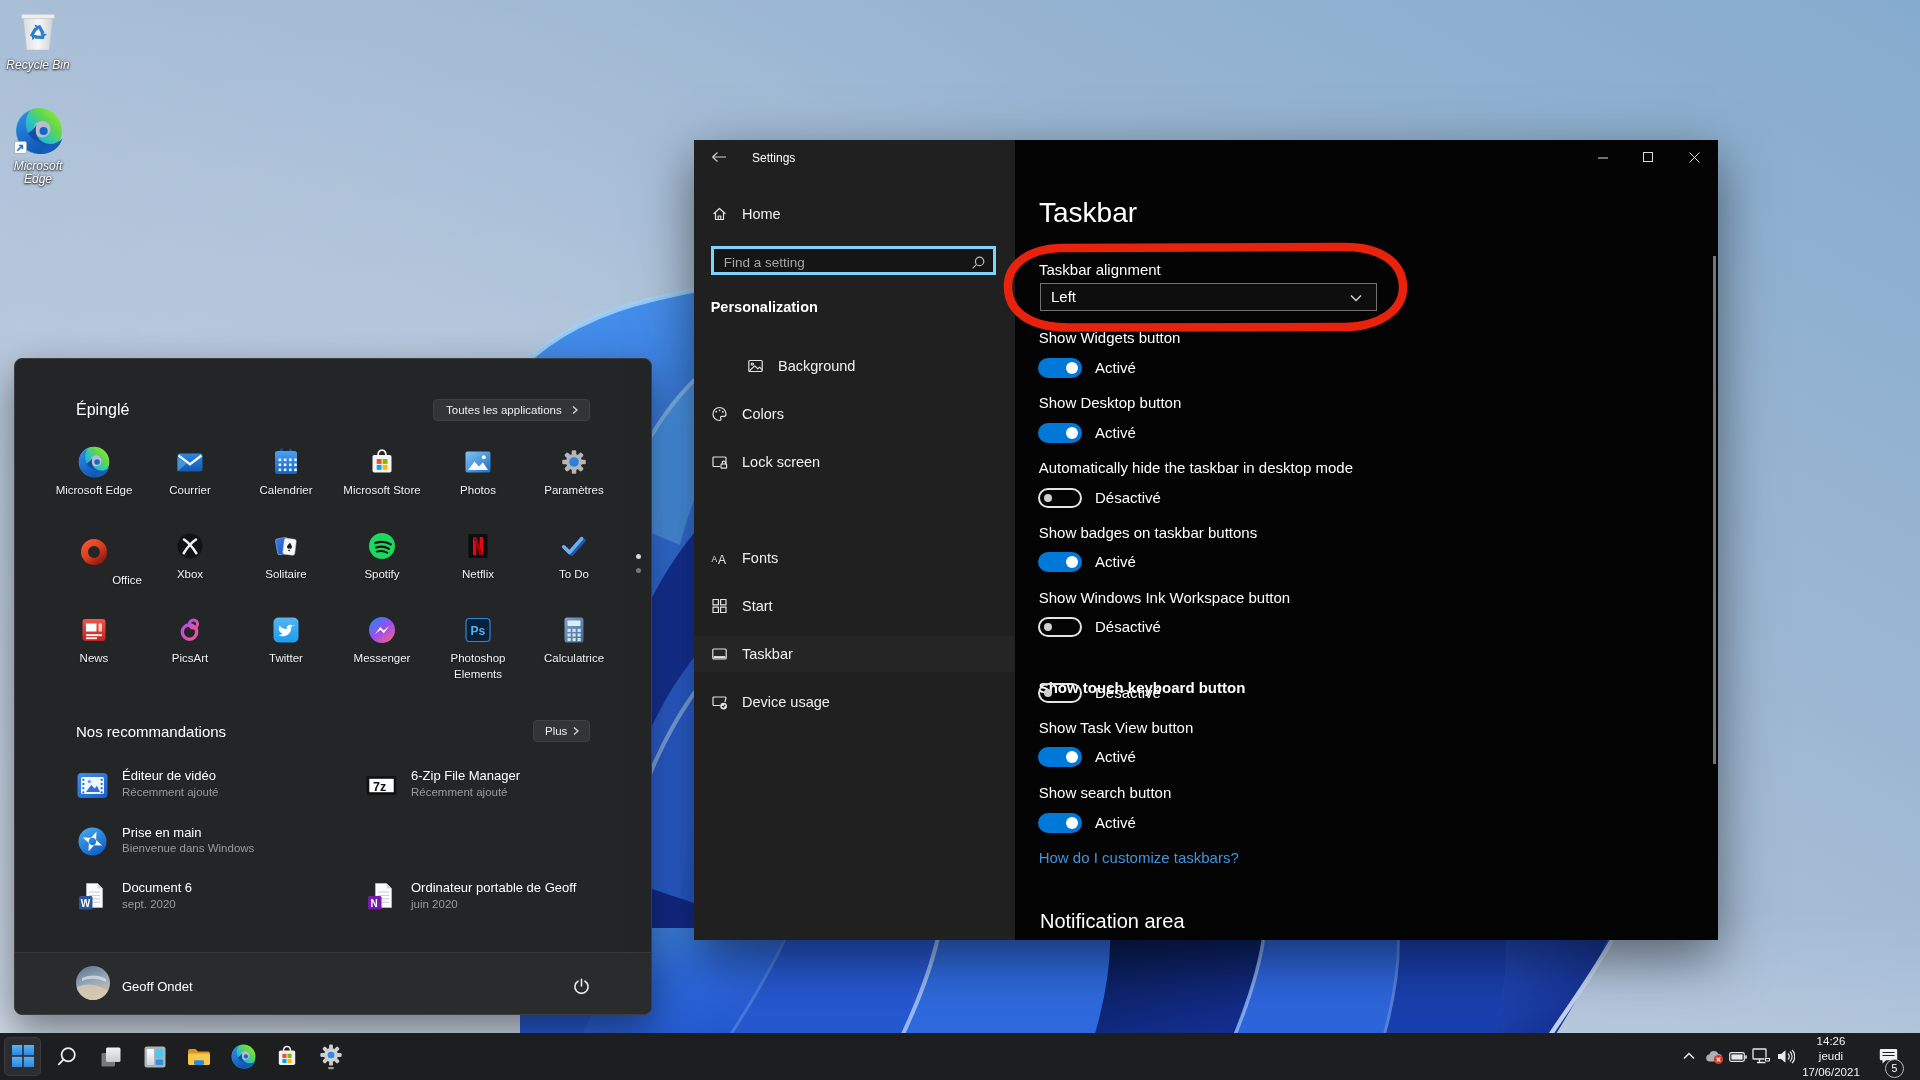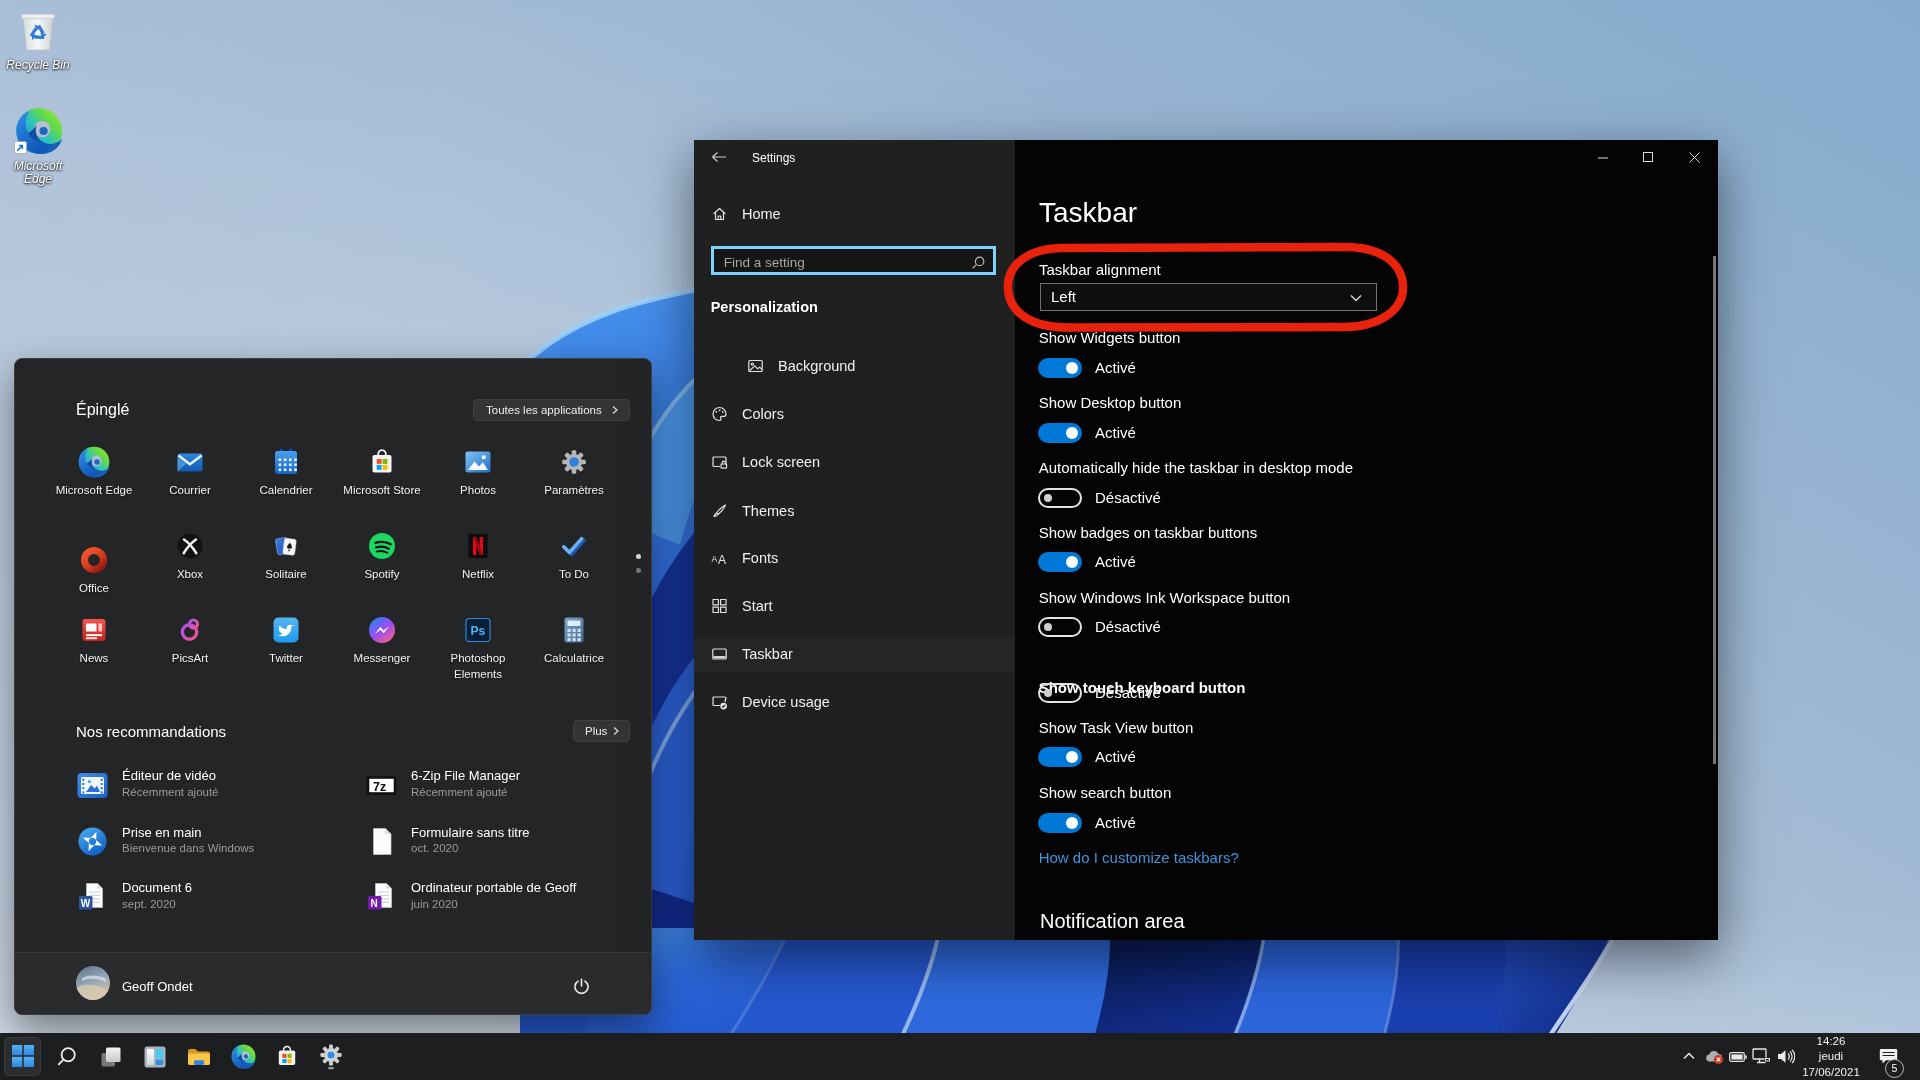--- a/index.html
+++ b/index.html
@@ -11,21 +11,21 @@
   .abs{position:absolute;}
   .lbl{position:absolute;color:#fff;font-size:12px;text-align:center;
     text-shadow:0 1px 2px rgba(0,0,0,.85),0 0 3px rgba(0,0,0,.6);line-height:13px;font-style:italic;}
   
   #start{position:absolute;left:14px;top:358px;width:638px;height:657px;
     background:#242527;border:1px solid #3e3e40;border-radius:8px;box-sizing:border-box;
     box-shadow:0 16px 40px rgba(0,0,0,.45);}
   #start .sect{position:absolute;color:#fff;font-weight:400;font-size:15px;text-align:center;}
   .pillbtn{position:absolute;background:#333436;border:1px solid #3f4042;border-radius:4px;
     color:#eee;font-size:11.5px;display:flex;align-items:center;justify-content:space-between;
-    box-sizing:border-box;margin-left:40px;}
+    box-sizing:border-box;}
   .tile{position:absolute;width:96px;text-align:center;}
   .tile .ic{display:block;margin:0 auto;}
   .tile .tl{color:#f2f2f2;font-size:11.5px;line-height:15.5px;margin-top:5px;
     text-shadow:0 1px 2px rgba(0,0,0,.5);}
   .rec{position:absolute;height:34px;}
   .rec .ti{position:absolute;left:46px;top:0;color:#fff;font-size:13px;white-space:nowrap;}
   .rec .su{position:absolute;left:46px;top:17.5px;color:#9b9b9b;font-size:11.5px;white-space:nowrap;}
   #userbar{position:absolute;left:0;right:0;bottom:0;height:61px;background:#2a2b2d;
     border-top:1px solid #3a3a3c;border-radius:0 0 8px 8px;}
   
@@ -260,21 +260,21 @@
             <rect x="-2.3" y="-11.8" width="4.6" height="6" rx="1.4" fill="#b4b6b8" transform="rotate(180)"></rect>
             <rect x="-2.3" y="-11.8" width="4.6" height="6" rx="1.4" fill="#b4b6b8" transform="rotate(225)"></rect>
             <rect x="-2.3" y="-11.8" width="4.6" height="6" rx="1.4" fill="#b4b6b8" transform="rotate(270)"></rect>
             <rect x="-2.3" y="-11.8" width="4.6" height="6" rx="1.4" fill="#b4b6b8" transform="rotate(315)"></rect>
             <circle r="8" fill="#b4b6b8"></circle>
             <circle r="4.8" fill="#2f80dc"></circle>
           </g>
         </svg>
         <div class="tl">Paramètres</div>
       </div>
-      <div class="tile" style="left:31px;top:185px;">
+      <div class="tile" style="left:31px;top:177px;text-align:right;">
         <svg class="ic" width="32" height="32" viewBox="0 0 32 32">
           <defs>
             <linearGradient id="og1" x1="0" y1="0" x2="0.8" y2="1">
               <stop offset="0" stop-color="#f1582f"></stop>
               <stop offset="0.6" stop-color="#d63a20"></stop>
               <stop offset="1" stop-color="#9c1d10"></stop>
             </linearGradient>
           </defs>
           <circle cx="16" cy="16" r="9.5" fill="none" stroke="url(#og1)" stroke-width="7"></circle>
         </svg>
@@ -466,28 +466,20 @@
             <g transform="rotate(22 16.5 16.5)" fill="#fff">
               <polygon points="16.5,6 19.3,13.7 16.5,12.6 13.7,13.7"></polygon>
               <polygon points="27,16.5 19.3,19.3 20.4,16.5 19.3,13.7"></polygon>
               <polygon points="16.5,27 13.7,19.3 16.5,20.4 19.3,19.3"></polygon>
               <polygon points="6,16.5 13.7,13.7 12.6,16.5 13.7,19.3"></polygon>
             </g>
           </svg></div>
         <div class="ti">Prise en main</div>
         <div class="su">Bienvenue dans Windows</div>
       </div>
-      <div class="rec" style="left:350px;top:465.5px;width:300px;">
-        <div class="abs" style="left:0;top:0.5px;"><svg class="ic" width="33" height="33" viewBox="0 0 33 33">
-            <path d="M8.5 3.5 H20.5 L26 9 V29.5 H8.5 Z" fill="#fbfbfb" stroke="#c6c6c6" stroke-width="0.7"></path>
-            <path d="M20.5 3.5 L20.5 9 H26 Z" fill="#d9d9d9"></path>
-          </svg></div>
-        <div class="ti">Formulaire sans titre</div>
-        <div class="su">oct. 2020</div>
-      </div>
       <div class="rec" style="left:61px;top:521px;width:300px;">
         <div class="abs" style="left:0;top:0.5px;"><svg class="ic" width="33" height="33" viewBox="0 0 33 33">
             <path d="M10.5 2.5 H21.5 L26.5 7.5 V26.5 H10.5 Z" fill="#fbfbfb" stroke="#c6c6c6" stroke-width="0.7"></path>
             <path d="M21.5 2.5 L21.5 7.5 H26.5 Z" fill="#d9d9d9"></path>
             <rect x="13" y="10.5" width="11" height="1.1" fill="#c9d2dc"></rect>
             <rect x="13" y="13.9" width="11" height="1.1" fill="#c9d2dc"></rect>
             <rect x="13" y="17.3" width="11" height="1.1" fill="#c9d2dc"></rect>
             <rect x="13" y="20.7" width="11" height="1.1" fill="#c9d2dc"></rect>
             <rect x="3" y="15" width="13.5" height="13.5" rx="1.5" fill="#2b579a"></rect>
             <text x="4.8" y="25.6" font-family="Liberation Sans,sans-serif" font-size="10" font-weight="bold" fill="#fff">W</text>
@@ -573,27 +565,20 @@
           </svg>
           <span class="stx">Colors</span>
         </div>
         <div class="srow" style="top:304.3px;">
           <svg class="sic" width="17" height="17" viewBox="0 0 17 17">
             <path d="M15 10 L15 4.5 A1 1 0 0 0 14 3.5 L3 3.5 A1 1 0 0 0 2 4.5 L2 12 A1 1 0 0 0 3 13 L8.5 13" stroke="#e2e2e2" stroke-width="1.2" fill="none" stroke-linecap="round" stroke-linejoin="round"></path>
             <rect x="10" y="10.5" width="5.6" height="4.2" rx="0.8" stroke="#e2e2e2" stroke-width="1.2" fill="none" stroke-linecap="round" stroke-linejoin="round"></rect>
             <path d="M11.2 10.5 V9.3 A1.6 1.6 0 0 1 14.4 9.3 V10.5" stroke="#e2e2e2" stroke-width="1.2" fill="none" stroke-linecap="round" stroke-linejoin="round"></path>
           </svg>
           <span class="stx">Lock screen</span>
-        </div>
-        <div class="srow" style="top:352.5px;">
-          <svg class="sic" width="17" height="17" viewBox="0 0 17 17">
-            <path d="M14.5 2.5 C11 4.5 7.5 7.5 5.5 10.5 L7 12 C9.5 10 12.5 6.5 14.5 2.5 Z" stroke="#e2e2e2" stroke-width="1.2" fill="none" stroke-linecap="round" stroke-linejoin="round"></path>
-            <path d="M5.2 10.8 C4 11.2 3.2 12.2 3 14 C4.8 13.8 5.8 13.2 6.5 12.2" stroke="#e2e2e2" stroke-width="1.2" fill="none" stroke-linecap="round" stroke-linejoin="round"></path>
-          </svg>
-          <span class="stx">Themes</span>
         </div>
         <div class="srow" style="top:400.4px;">
           <svg class="sic" width="17" height="17" viewBox="0 0 17 17">
             <text x="0.5" y="12" font-family="Liberation Sans,sans-serif" font-size="8.5" fill="#e2e2e2">A</text>
             <text x="7" y="14" font-family="Liberation Sans,sans-serif" font-size="12" fill="#e2e2e2">A</text>
           </svg>
           <span class="stx">Fonts</span>
         </div>
         <div class="srow" style="top:448.2px;">
           <svg class="sic" width="17" height="17" viewBox="0 0 17 17">

